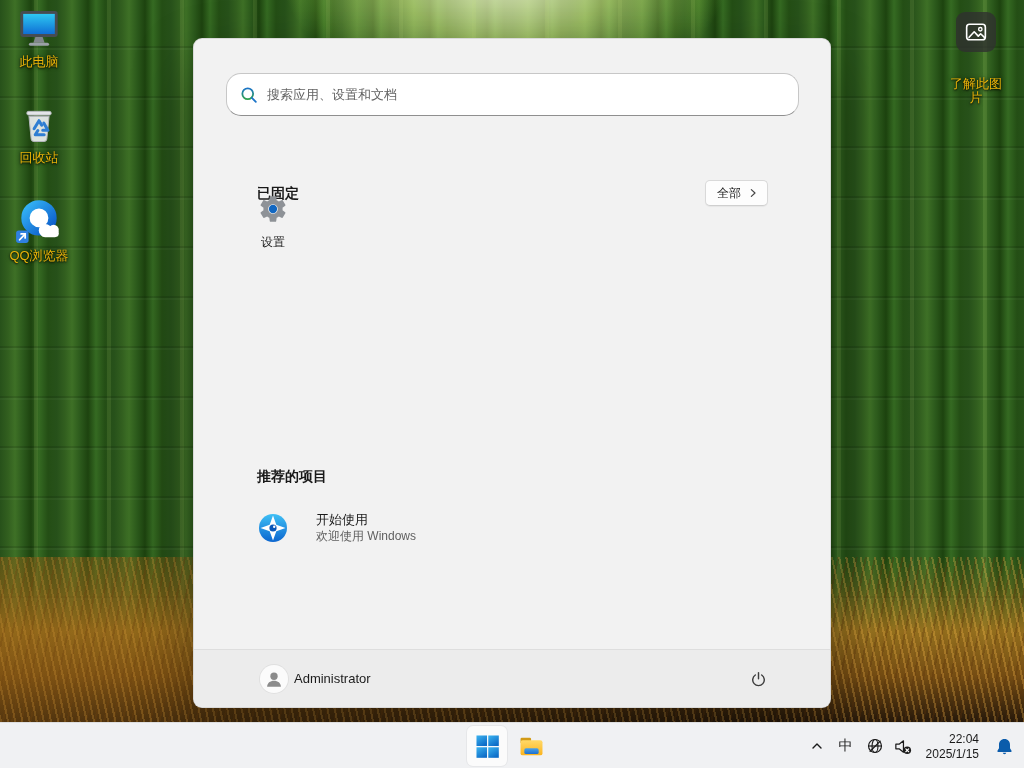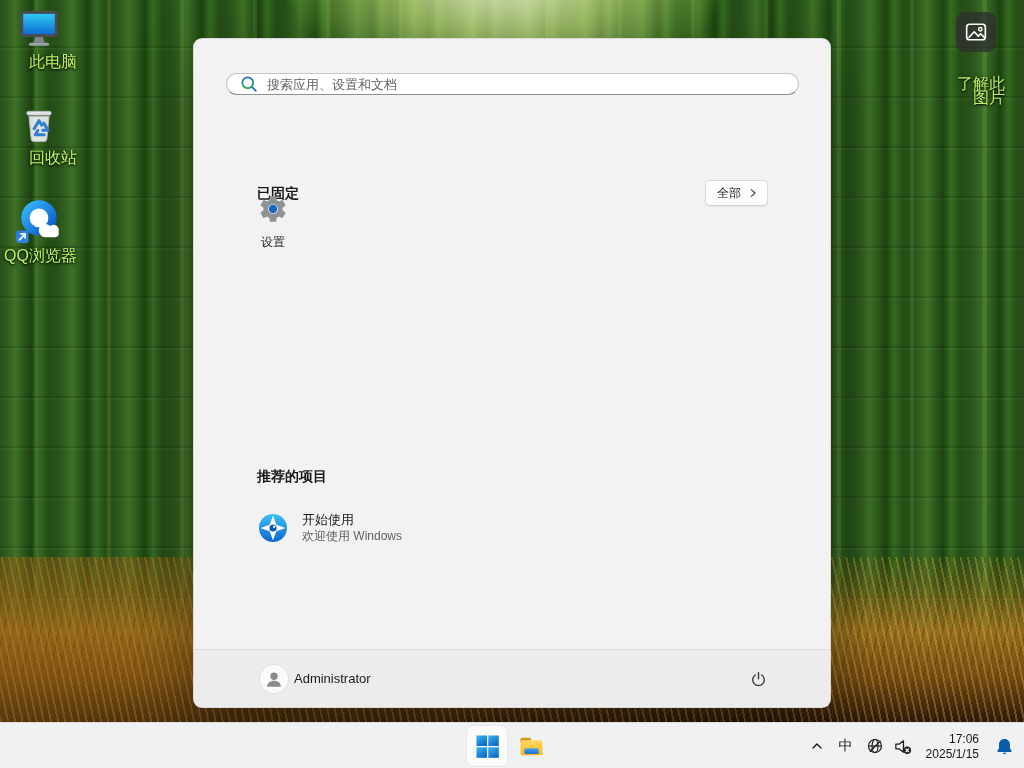--- a/index.html
+++ b/index.html
@@ -20,33 +20,33 @@
   .grass { position:absolute; left:0; right:0; bottom:46px; height:165px;
     background:
       linear-gradient(90deg, rgba(140,90,20,.45), rgba(0,0,0,0) 72%),
       repeating-linear-gradient(78deg, rgba(255,190,80,.28) 0 2px, rgba(0,0,0,0) 2px 7px),
       repeating-linear-gradient(102deg, rgba(90,50,10,.30) 0 2px, rgba(0,0,0,0) 2px 9px),
       linear-gradient(180deg, rgba(0,0,0,0) 0, rgba(150,100,25,.30) 18%, rgba(176,116,30,.78) 45%, rgba(120,75,18,.95) 72%, #26180a 100%); }
 
   
   .dicon { position:absolute; left:1px; width:76px; text-align:center; cursor:default; }
   .dicon svg { display:block; margin:0 auto; }
-  .dlabel { margin-top:3px; font-size:16px; color:#bef264; line-height:14px;
-    text-shadow:0 1px 2px rgba(0,0,0,.9), 0 0 4px rgba(0,0,0,.65);text-align:right; }
+  .dlabel { margin-top:3px; font-size:13px; color:#eab308; line-height:14px;
+    text-shadow:0 1px 2px rgba(0,0,0,.9), 0 0 4px rgba(0,0,0,.65); }
 
   .learn { position:absolute; left:947px; top:12px; width:58px; text-align:center; }
   .learn-icon { width:40px; height:40px; margin:0 auto; border-radius:9px;
     background:rgba(48,48,48,.78); display:flex; align-items:center; justify-content:center; }
   .learn .dlabel { margin-top:25px; }
 
   
   .start-menu { position:absolute; left:193px; top:38px; width:638px; height:670px;
     background:#f2f2f2; border:1px solid rgba(0,0,0,.10); border-radius:9px;
     box-shadow:0 28px 60px rgba(0,0,0,.38); }
-  .searchbox { position:absolute; left:32px; top:34px; width:573px; height:22px;
+  .searchbox { position:absolute; left:32px; top:34px; width:573px; height:43px;
     background:#fff; border:1px solid #c7c7c7; border-bottom-color:#8f8f8f;
     border-radius:15px; display:flex; align-items:center; padding:0 10px 0 13px; }
   .searchbox input { flex:1; border:none; outline:none; background:transparent;
     font-size:13px; color:#1b1b1b; margin-left:9px;
     font-family:"Liberation Sans","DejaVu Sans",sans-serif; }
   .searchbox input::placeholder { color:#636363; opacity:1; }
 
   .sec-title { position:absolute; left:63px; font-size:14px; font-weight:700; color:#191919; }
   .pinned-title { top:146px; }
   .rec-title   { top:429px; }
@@ -57,21 +57,21 @@
     gap:7px; cursor:pointer; box-shadow:0 1px 1px rgba(0,0,0,.05);
     font-family:"Liberation Sans","DejaVu Sans",sans-serif; }
 
   .pinned-grid { position:absolute; left:31px; top:150px; display:flex;flex-direction:column; }
   .tile { width:96px; height:86px; border-radius:6px; display:flex; flex-direction:column;
     align-items:center; padding-top:4px; cursor:pointer; }
   .tile-label { margin-top:9px; font-size:12px; color:#1b1b1b; white-space:nowrap; }
 
   .rec-item { position:absolute; left:47px; top:465px; width:300px; height:48px;
     border-radius:6px; display:flex; align-items:center; padding-left:16px; cursor:pointer; }
-  .rec-text { margin-left:13px; }
+  .rec-text { margin-left:27px; }
   .rec-t { font-size:13px; color:#1b1b1b; line-height:16px; }
   .rec-s { font-size:12px; color:#5f5f5f; line-height:15px; margin-top:1px; }
 
   .menu-footer { position:absolute; left:0; right:0; bottom:0; height:58px;
     background:#ececec; border-top:1px solid rgba(0,0,0,.06);
     border-radius:0 0 9px 9px; display:flex; align-items:center; }
   .user { display:flex; align-items:center; margin-left:57px; padding:5px 9px;
     border-radius:5px; cursor:pointer; }
   .avatar { width:28px; height:28px; border-radius:50%; background:#fbfbfb;
     display:flex; align-items:center; justify-content:center; overflow:hidden;
@@ -301,21 +301,21 @@
       <svg width="19" height="19" viewBox="0 0 20 20">
         <path d="M3 7.6 h3.4 L11 4 v12 L6.4 12.4 H3 z" fill="none" stroke="#1b1b1b" stroke-width="1.3" stroke-linejoin="round"></path>
         <circle cx="15" cy="14" r="4" fill="#1b1b1b"></circle>
         <g stroke="#fff" stroke-width="1.2" stroke-linecap="round">
           <line x1="13.5" y1="12.5" x2="16.5" y2="15.5"></line>
             <line x1="16.5" y1="12.5" x2="13.5" y2="15.5"></line>
         </g>
       </svg>
     </button>
     <div class="clock">
-      <div>17:06</div>
+      <div>22:04</div>
       <div>2025/1/15</div>
     </div>
     <button class="tray-btn bell">
       <svg width="19" height="19" viewBox="0 0 20 20">
         <path d="M10 2.2 c-3.6 0-5.8 2.6-5.8 6 v3.6 L2.6 14.6 c-.35.5 0 1.2.62 1.2 h13.56 c.62 0 .97-.7.62-1.2 l-1.6-2.8 V8.2 c0-3.4-2.2-6-5.8-6 z" fill="#0b5cab"></path>
         <path d="M8.1 16.6 a1.95 1.95 0 0 0 3.8 0 z" fill="#0b5cab"></path>
       </svg>
     </button>
   </div>
 </div>

